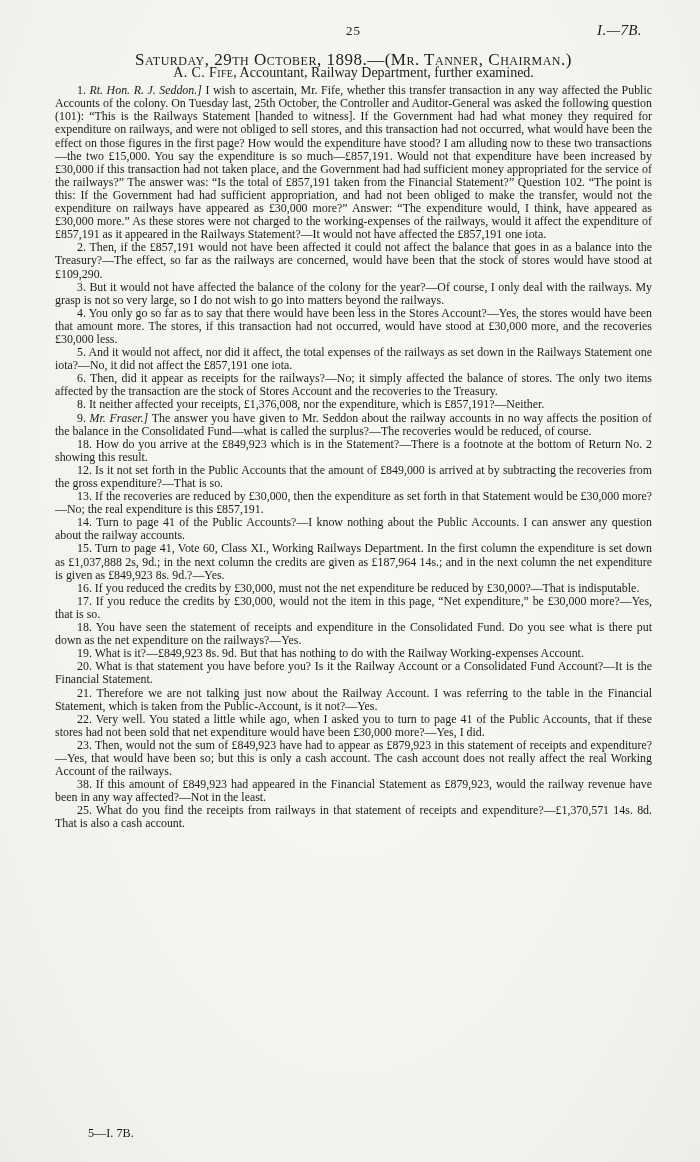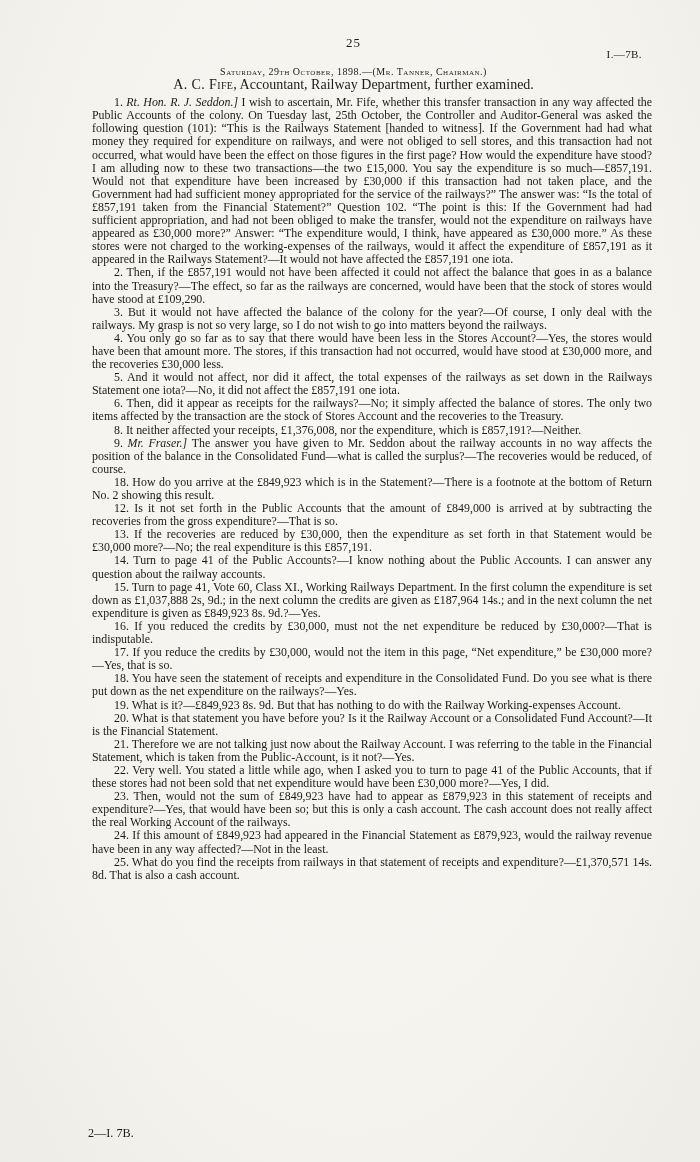--- a/index.html
+++ b/index.html
@@ -7,51 +7,52 @@
   .page {
     width: 700px;
     height: 1162px;
     box-sizing: border-box;
     margin: 0;
     background: radial-gradient(ellipse at 50% 40%, #f9f8f4 0%, #f3f2ed 70%, #edecE6 100%);
     color: #1d1b17;
     font-family: "Liberation Serif", "DejaVu Serif", serif;
     font-size: 11.9px;
     line-height: 13.1px;
-    padding: 36px 48px 0 55px;
+    padding: 24px 48px 0 55px;
     position: relative;
     overflow: hidden;
   }
   .page-header {
     position: relative;
     text-align: center;
     margin-bottom: 13px;
     height: 16px;
   }
   .page-number { font-size: 13px; letter-spacing: 1px; }
   .doc-ref {
     position: absolute;
     right: 10px;
-    top: 12px;
-    font-size: 11px;
+    top: 0;
+    font-size: 15px;
     letter-spacing: 0.4px;
+    font-style: italic;
   }
   .session-line {
     text-align: center;
     font-variant: small-caps;
     letter-spacing: 0.5px;
-    font-size: 10px;
+    font-size: 17px;
   }
   .examinee-line {
     text-align: center;
     font-size: 14px;
     margin-bottom: 5px;
   }
   .smallcaps { font-variant: small-caps; letter-spacing: 0.4px; }
-  .body-text { text-align: justify; margin-left: 37px; }
+  .body-text { text-align: justify; }
   .para {
     margin: 0;
     text-align: justify;
     text-indent: 22px;
   }
   .para i { font-style: italic; }
   .page-footer {
     position: absolute;
     left: 88px;
     bottom: 22px;
@@ -87,19 +88,19 @@
       <p class="para"><span>14. </span>Turn to page 41 of the Public Accounts?—I know nothing about the Public Accounts.  I can answer any question about the railway accounts.</p>
       <p class="para"><span>15. </span>Turn to page 41, Vote 60, Class XI., Working Railways Department.  In the first column the expenditure is set down as £1,037,888 2s, 9d.; in the next column the credits are given as £187,964 14s.; and in the next column the net expenditure is given as £849,923 8s. 9d.?—Yes.</p>
       <p class="para"><span>16. </span>If you reduced the credits by £30,000, must not the net expenditure be reduced by £30,000?—That is indisputable.</p>
       <p class="para"><span>17. </span>If you reduce the credits by £30,000, would not the item in this page, “Net expenditure,” be £30,000 more?—Yes, that is so.</p>
       <p class="para"><span>18. </span>You have seen the statement of receipts and expenditure in the Consolidated Fund.  Do you see what is there put down as the net expenditure on the railways?—Yes.</p>
       <p class="para"><span>19. </span>What is it?—£849,923 8s. 9d.  But that has nothing to do with the Railway Working-expenses Account.</p>
       <p class="para"><span>20. </span>What is that statement you have before you?  Is it the Railway Account or a Consolidated Fund Account?—It is the Financial Statement.</p>
       <p class="para"><span>21. </span>Therefore we are not talking just now about the Railway Account.  I was referring to the table in the Financial Statement, which is taken from the Public-Account, is it not?—Yes.</p>
       <p class="para"><span>22. </span>Very well.  You stated a little while ago, when I asked you to turn to page 41 of the Public Accounts, that if these stores had not been sold that net expenditure would have been £30,000 more?—Yes, I did.</p>
       <p class="para"><span>23. </span>Then, would not the sum of £849,923 have had to appear as £879,923 in this statement of receipts and expenditure?—Yes, that would have been so; but this is only a cash account.  The cash account does not really affect the real Working Account of the railways.</p>
-      <p class="para"><span>24. </span>If this amount of £849,923 had appeared in the Financial Statement as £879,923, would the railway revenue have been in any way affected?—Not in the least.</p>
+      <p class="para"><span>38. </span>If this amount of £849,923 had appeared in the Financial Statement as £879,923, would the railway revenue have been in any way affected?—Not in the least.</p>
       <p class="para"><span>25. </span>What do you find the receipts from railways in that statement of receipts and expenditure?—£1,370,571 14s. 8d.  That is also a cash account.</p>
     </div>
 
-  <div class="page-footer">2—I. 7B.</div>
+  <div class="page-footer">5—I. 7B.</div>
 
 </div>
 
 </body></html>

